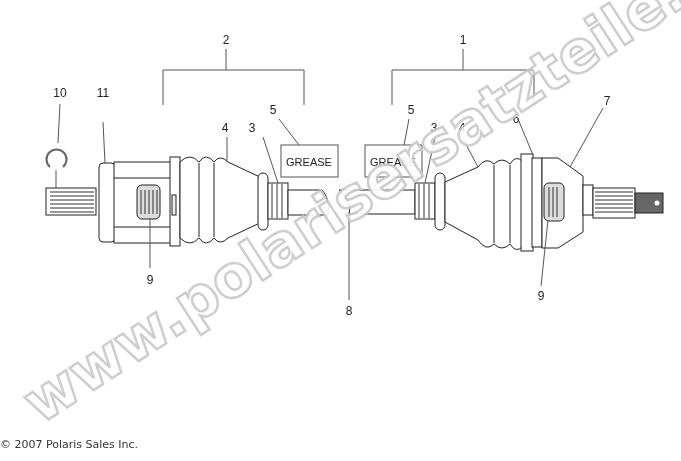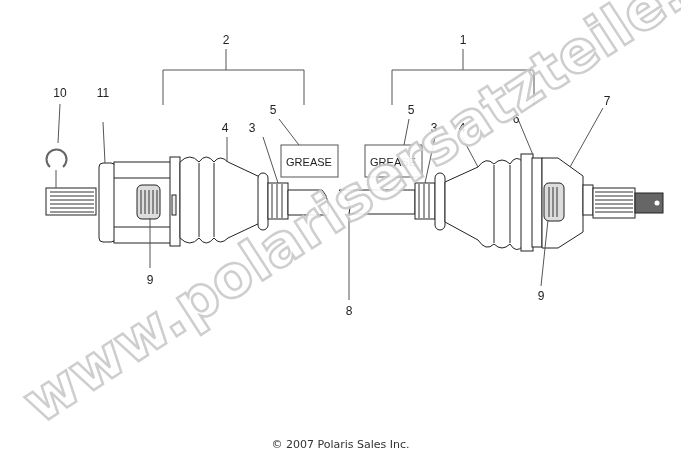--- a/index.html
+++ b/index.html
@@ -1,20 +1,20 @@
 <!DOCTYPE html>
 <html><head>
 <meta charset="utf-8">
 <style>
   html, body { margin:0; padding:0; background:#ffffff; }
   body { width:681px; height:461px; position:relative; overflow:hidden; font-family:"Liberation Sans", sans-serif; }
   svg { position:absolute; left:0; top:0; }
   .callout { font-family:"Liberation Sans", sans-serif; font-size:12px; fill:#222; }
   .grease { font-family:"Liberation Sans", sans-serif; font-size:11px; fill:#222; }
-  .copy { position:absolute; left:0; width:681px; top:438px; text-align:center; font-size:11px; color:#333; font-family:"DejaVu Sans", sans-serif; }
+  .copy { position:absolute; left:0; width:681px; top:438px; font-size:11px; color:#333; font-family:"DejaVu Sans", sans-serif; }
   .wm { font-family:"DejaVu Sans", sans-serif; font-weight:bold; font-size:58px; fill:#ffffff; stroke:#c9c9c9; stroke-width:2.5px; }
 </style>
 </head>
 <body>
 
 <svg width="681" height="461" viewBox="0 0 681 461">
   <g fill="none" stroke="#333" stroke-width="1">
 
     <g>
       <polyline points="163,105 163,70 304,70 304,105" stroke="#555"></polyline>

